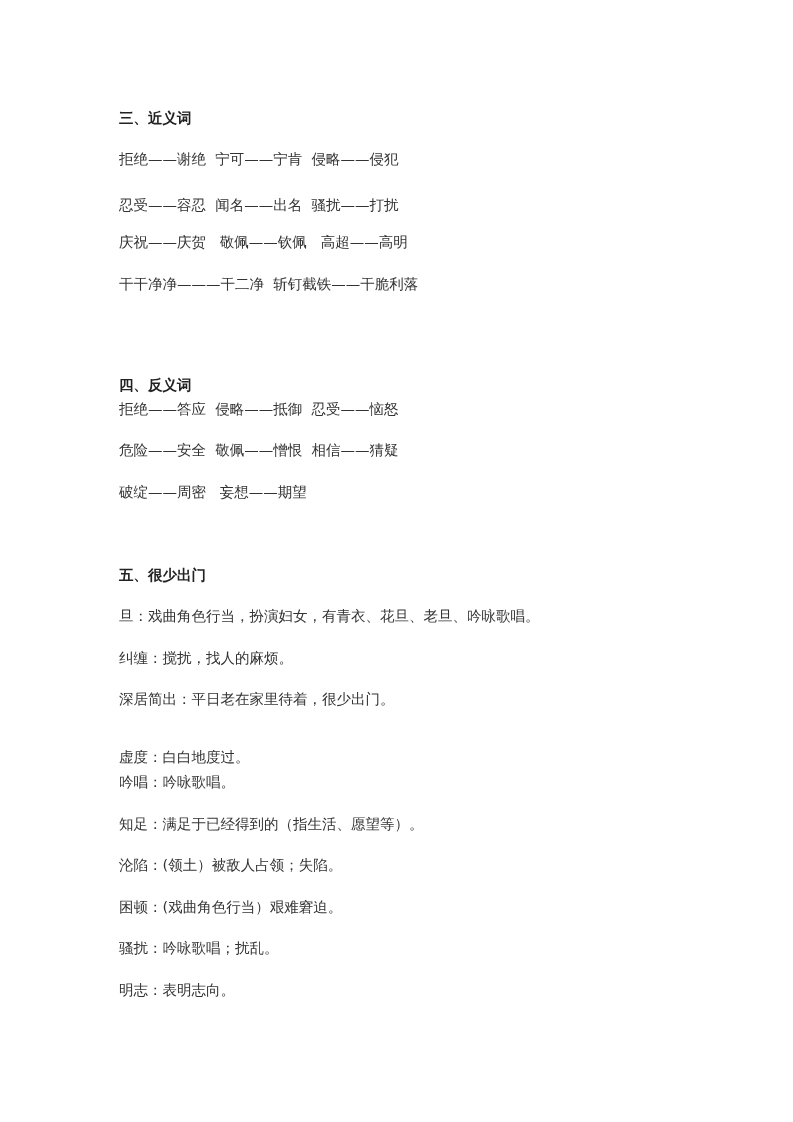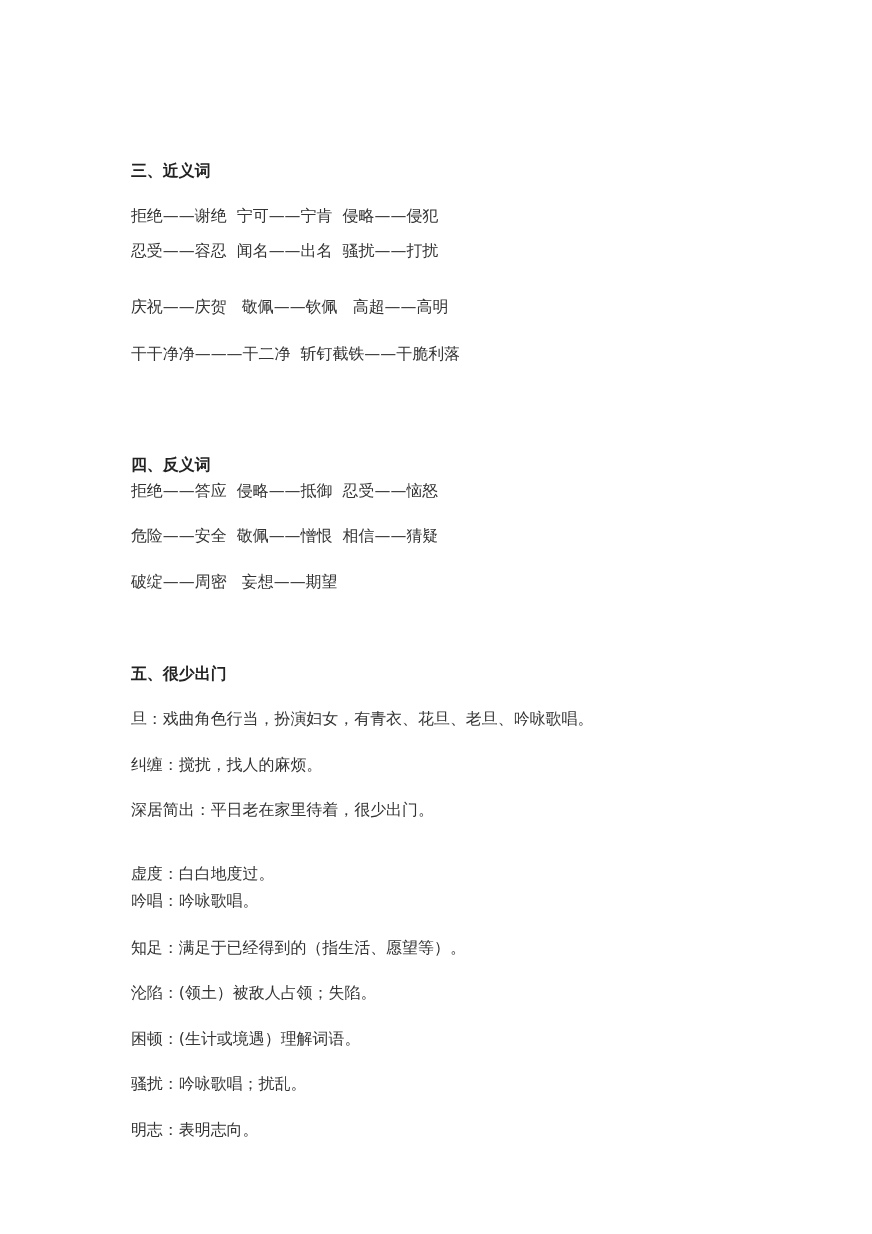--- a/index.html
+++ b/index.html
@@ -1,41 +1,41 @@
 <!DOCTYPE html>
 <html><head>
 <meta charset="utf-8">
 <style>
   html, body { margin: 0; padding: 0; background: #ffffff; }
   body { width: 793px; height: 1122px; position: relative; overflow: hidden;
          font-family: "DejaVu Sans", "Liberation Sans", sans-serif; color: #333333; }
   .page { position: absolute; left: 119px; top: 0; width: 600px; }
-  .line { position: absolute; left: 0; white-space: pre; font-size: 14.5px; line-height: 20px; margin-top: 38px; }
+  .line { position: absolute; left: 0; white-space: pre; font-size: 14.5px; line-height: 20px; }
   .heading { font-weight: bold; color: #222222; }
 </style>
 </head>
 <body>
 
 <div class="page">
 
   <div class="line heading" style="top:108px">三、近义词</div>
   <div class="line" style="top:149px">拒绝——谢绝  宁可——宁肯  侵略——侵犯</div>
-  <div class="line" style="top:181px">忍受——容忍  闻名——出名  骚扰——打扰</div>
+  <div class="line" style="top:195px">忍受——容忍  闻名——出名  骚扰——打扰</div>
   <div class="line" style="top:232px">庆祝——庆贺   敬佩——钦佩   高超——高明</div>
   <div class="line" style="top:274px">干干净净———干二净  斩钉截铁——干脆利落</div>
 
   <div class="line heading" style="top:375px">四、反义词</div>
   <div class="line" style="top:399px">拒绝——答应  侵略——抵御  忍受——恼怒</div>
   <div class="line" style="top:440px">危险——安全  敬佩——憎恨  相信——猜疑</div>
   <div class="line" style="top:482px">破绽——周密   妄想——期望</div>
 
   <div class="line heading" style="top:565px">五、很少出门</div>
   <div class="line" style="top:606px">旦：戏曲角色行当，扮演妇女，有青衣、花旦、老旦、吟咏歌唱。</div>
   <div class="line" style="top:648px">纠缠：搅扰，找人的麻烦。</div>
   <div class="line" style="top:689px">深居简出：平日老在家里待着，很少出门。</div>
   <div class="line" style="top:747px">虚度：白白地度过。</div>
   <div class="line" style="top:772px">吟唱：吟咏歌唱。</div>
   <div class="line" style="top:814px">知足：满足于已经得到的（指生活、愿望等）。</div>
   <div class="line" style="top:855px">沦陷：(领土）被敌人占领；失陷。</div>
-  <div class="line" style="top:897px">困顿：(生计或境遇）理解词语。</div>
+  <div class="line" style="top:897px">困顿：(戏曲角色行当）艰难窘迫。</div>
   <div class="line" style="top:938px">骚扰：吟咏歌唱；扰乱。</div>
   <div class="line" style="top:980px">明志：表明志向。</div>
 </div>
 
 </body></html>

